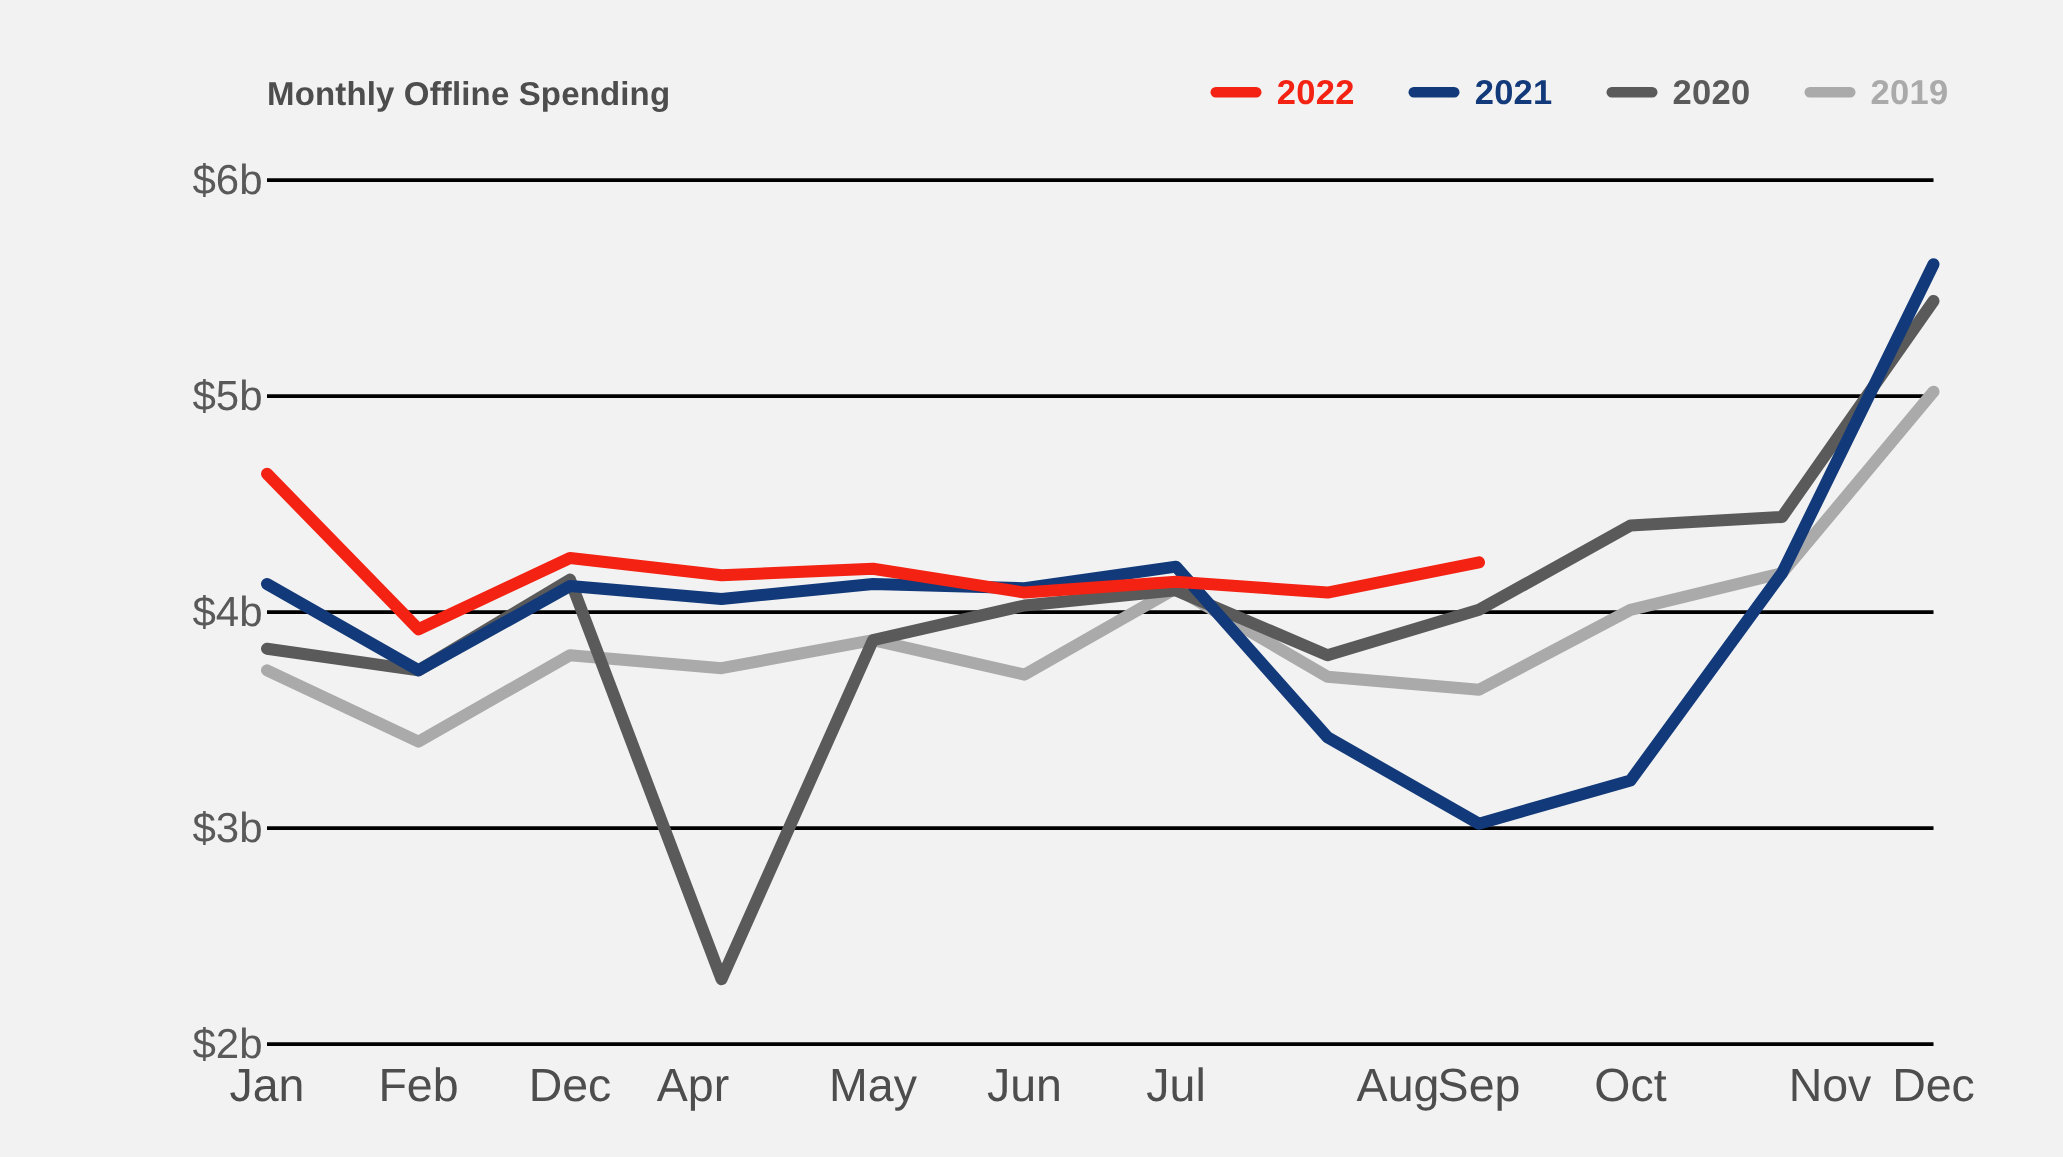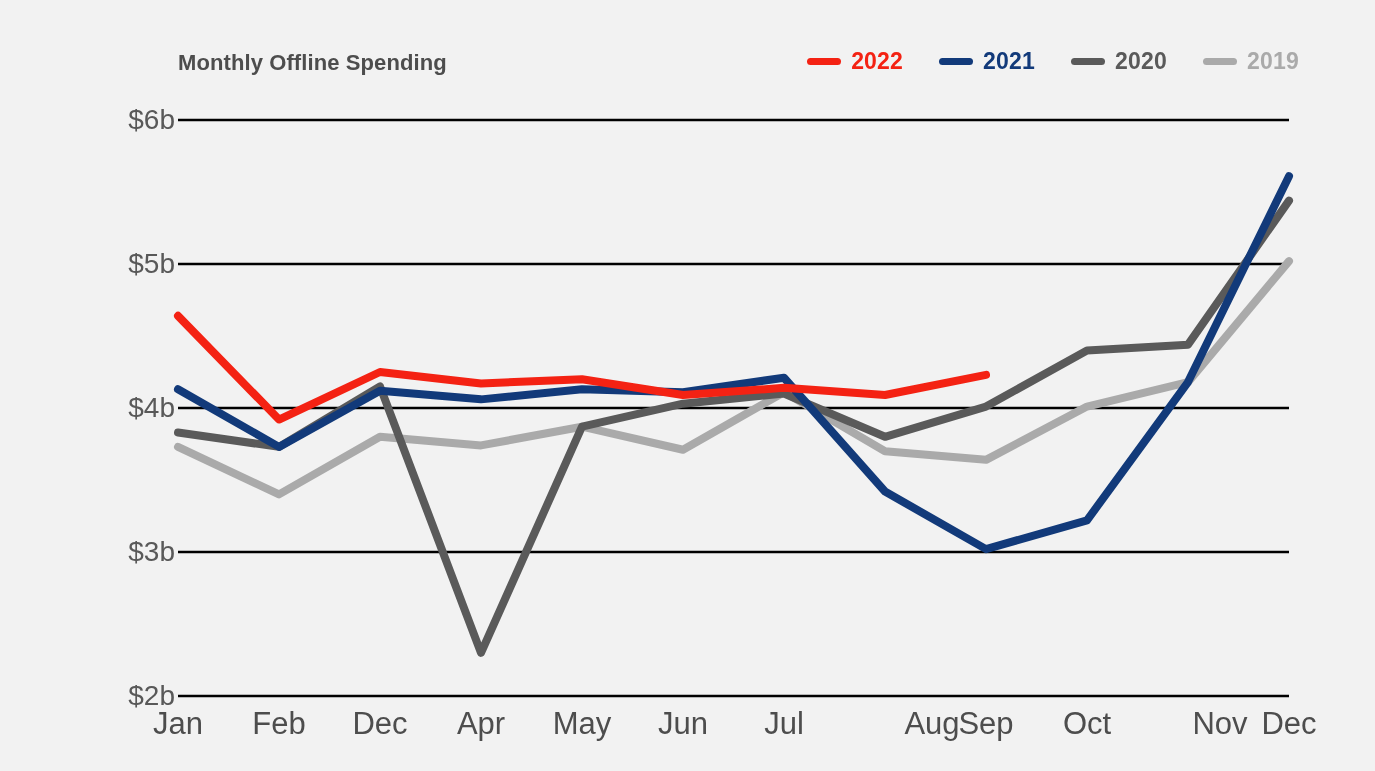--- a/index.html
+++ b/index.html
@@ -140,21 +140,21 @@
       <div class="ytick" style="top: 120px;">$6b</div>
       <div class="ytick" style="top: 264px;">$5b</div>
       <div class="ytick" style="top: 408px;">$4b</div>
       <div class="ytick" style="top: 552px;">$3b</div>
       <div class="ytick" style="top: 696px;">$2b</div>
     </div>
   <div class="xtick-wrap">
       <div class="xtick" style="left: 178px;">Jan</div>
       <div class="xtick" style="left: 279px;">Feb</div>
       <div class="xtick" style="left: 380px;">Dec</div>
-      <div class="xtick" style="left: 481px;">Apr</div>
+      <div class="xtick" style="left: 462px;">Apr</div>
       <div class="xtick" style="left: 582px;">May</div>
       <div class="xtick" style="left: 683px;">Jun</div>
       <div class="xtick" style="left: 784px;">Jul</div>
       <div class="xtick" style="left: 885px; margin-left: 47px;">Aug</div>
       <div class="xtick" style="left: 986px;">Sep</div>
       <div class="xtick" style="left: 1087px;">Oct</div>
       <div class="xtick" style="left: 1188px; margin-left: 32px;">Nov</div>
       <div class="xtick" style="left: 1289px;">Dec</div>
     </div>
 

